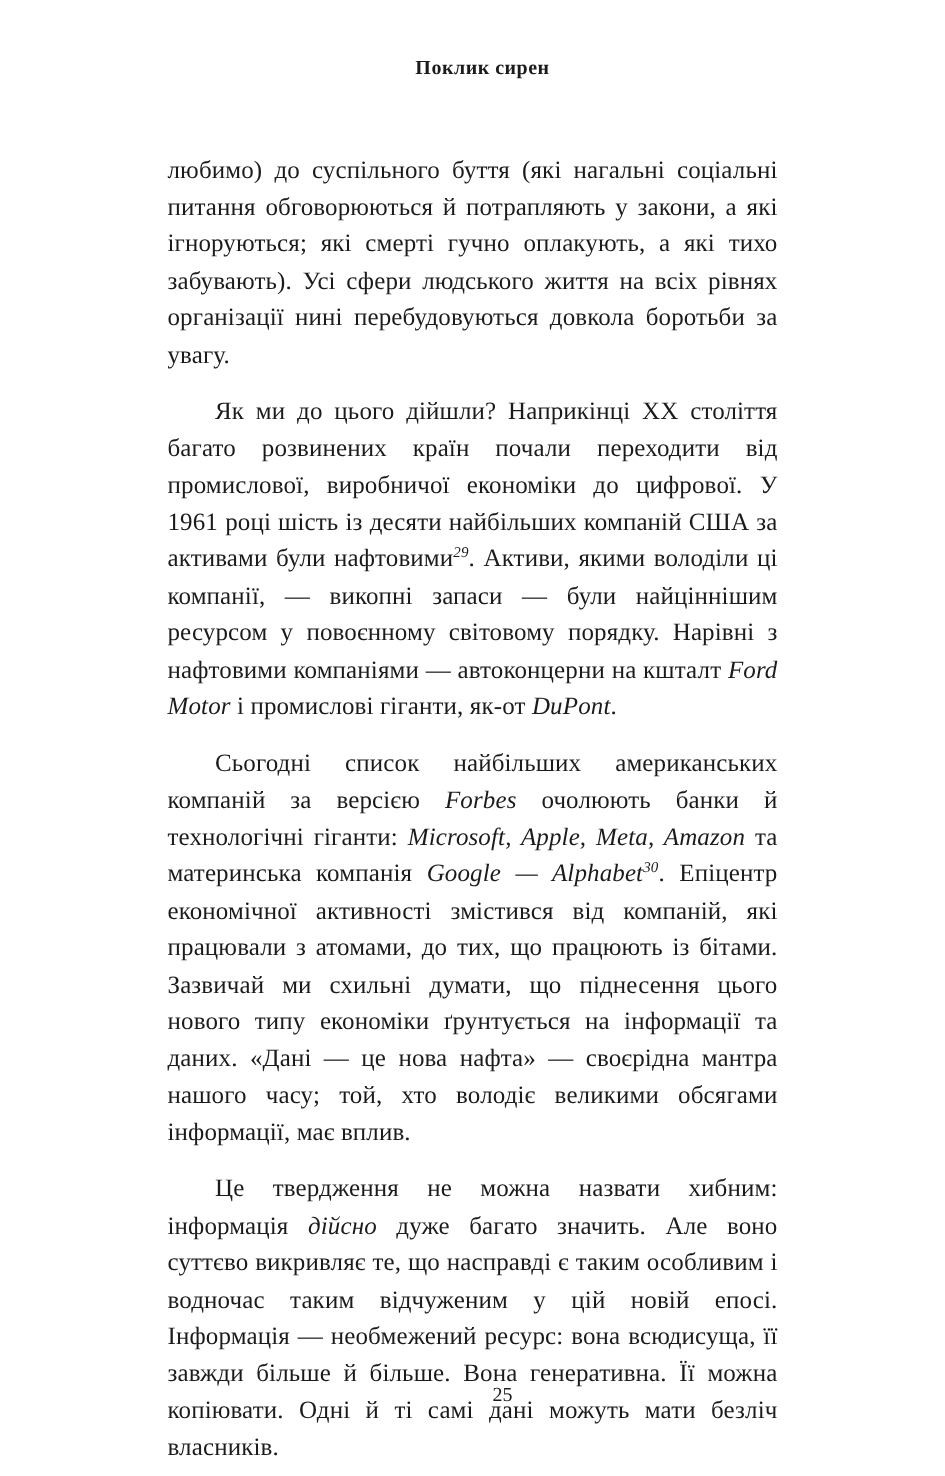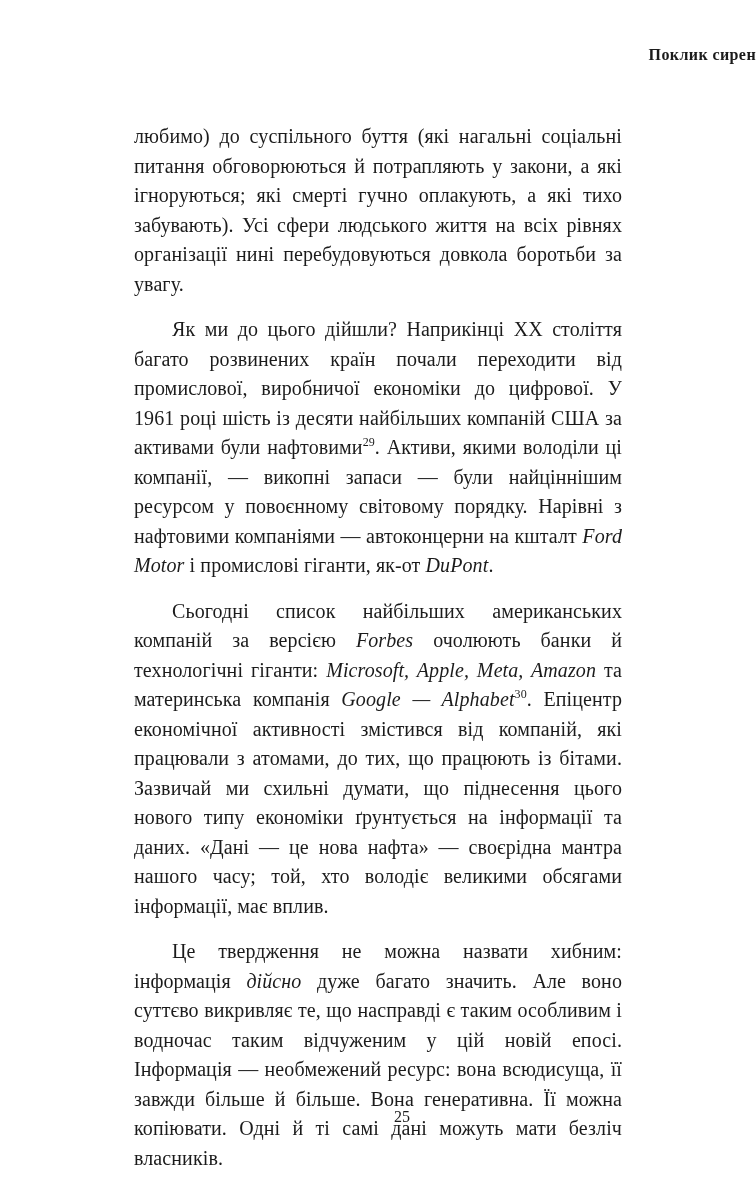--- a/index.html
+++ b/index.html
@@ -16,21 +16,21 @@
     color: #1b1b1b;
     font-family: "Liberation Serif", "DejaVu Serif", serif;
     overflow: hidden;
     box-sizing: border-box;
   }
   .running-head {
     position: absolute;
     top: 46px;
     left: 16px;
     right: 0;
-    text-align: right;
+    text-align: center;
     font-size: 16px;
     font-weight: 700;
     letter-spacing: 0.4px;
   }
   .body-text {
     position: absolute;
     top: 106px;
     left: 118px;
     width: 520px;
   }
@@ -43,20 +43,21 @@
   }
   .body-text p.indent {
     text-indent: 38px;
   }
   .body-text em {
   }
   .body-text sup {
     font-size: 12px;
     line-height: 0;
     vertical-align: super;
+    font-style: italic;
   }
   .page-number {
     position: absolute;
     top: 1108px;
     left: 0;
     right: 0;
     text-align: center;
     font-size: 16px;
     padding-left: 48px;
   }

